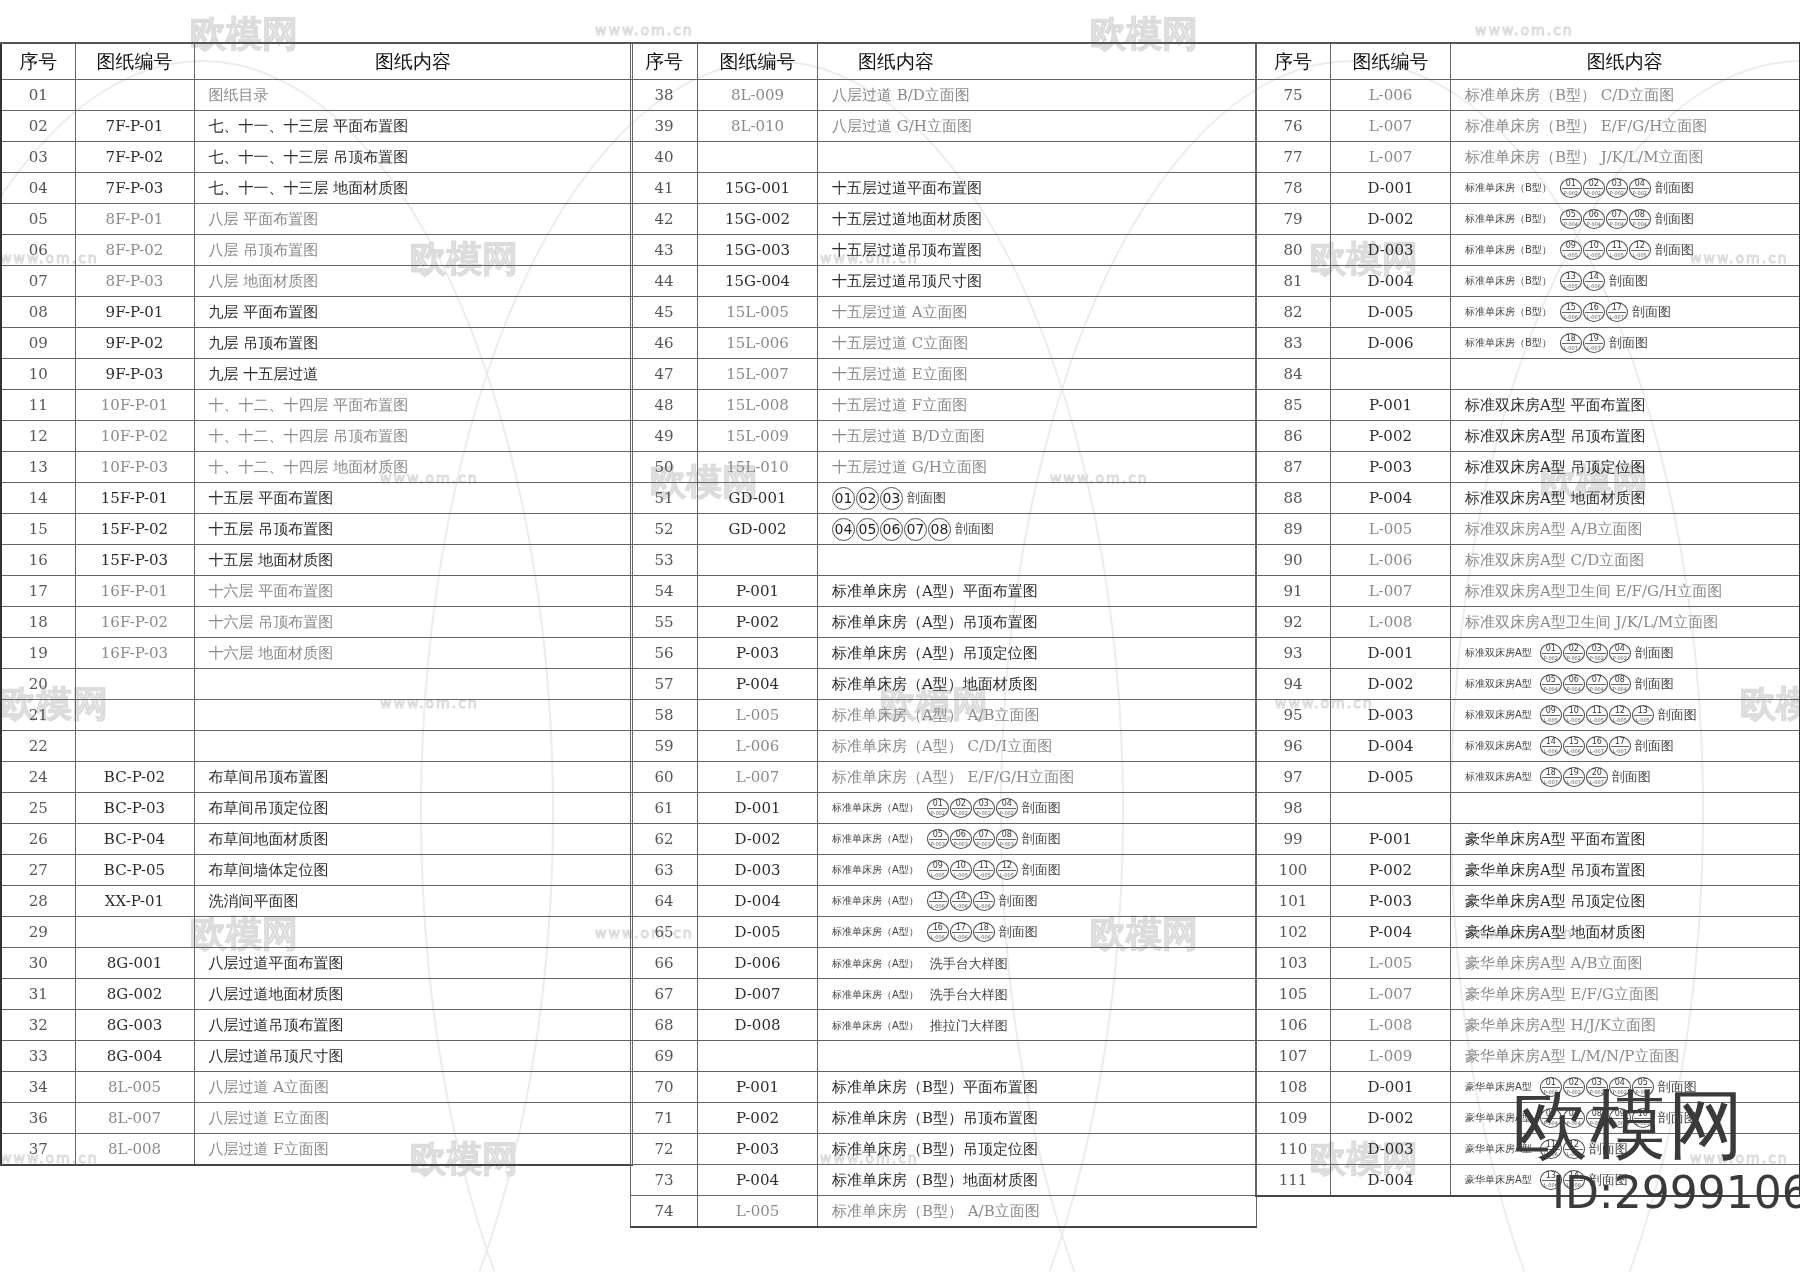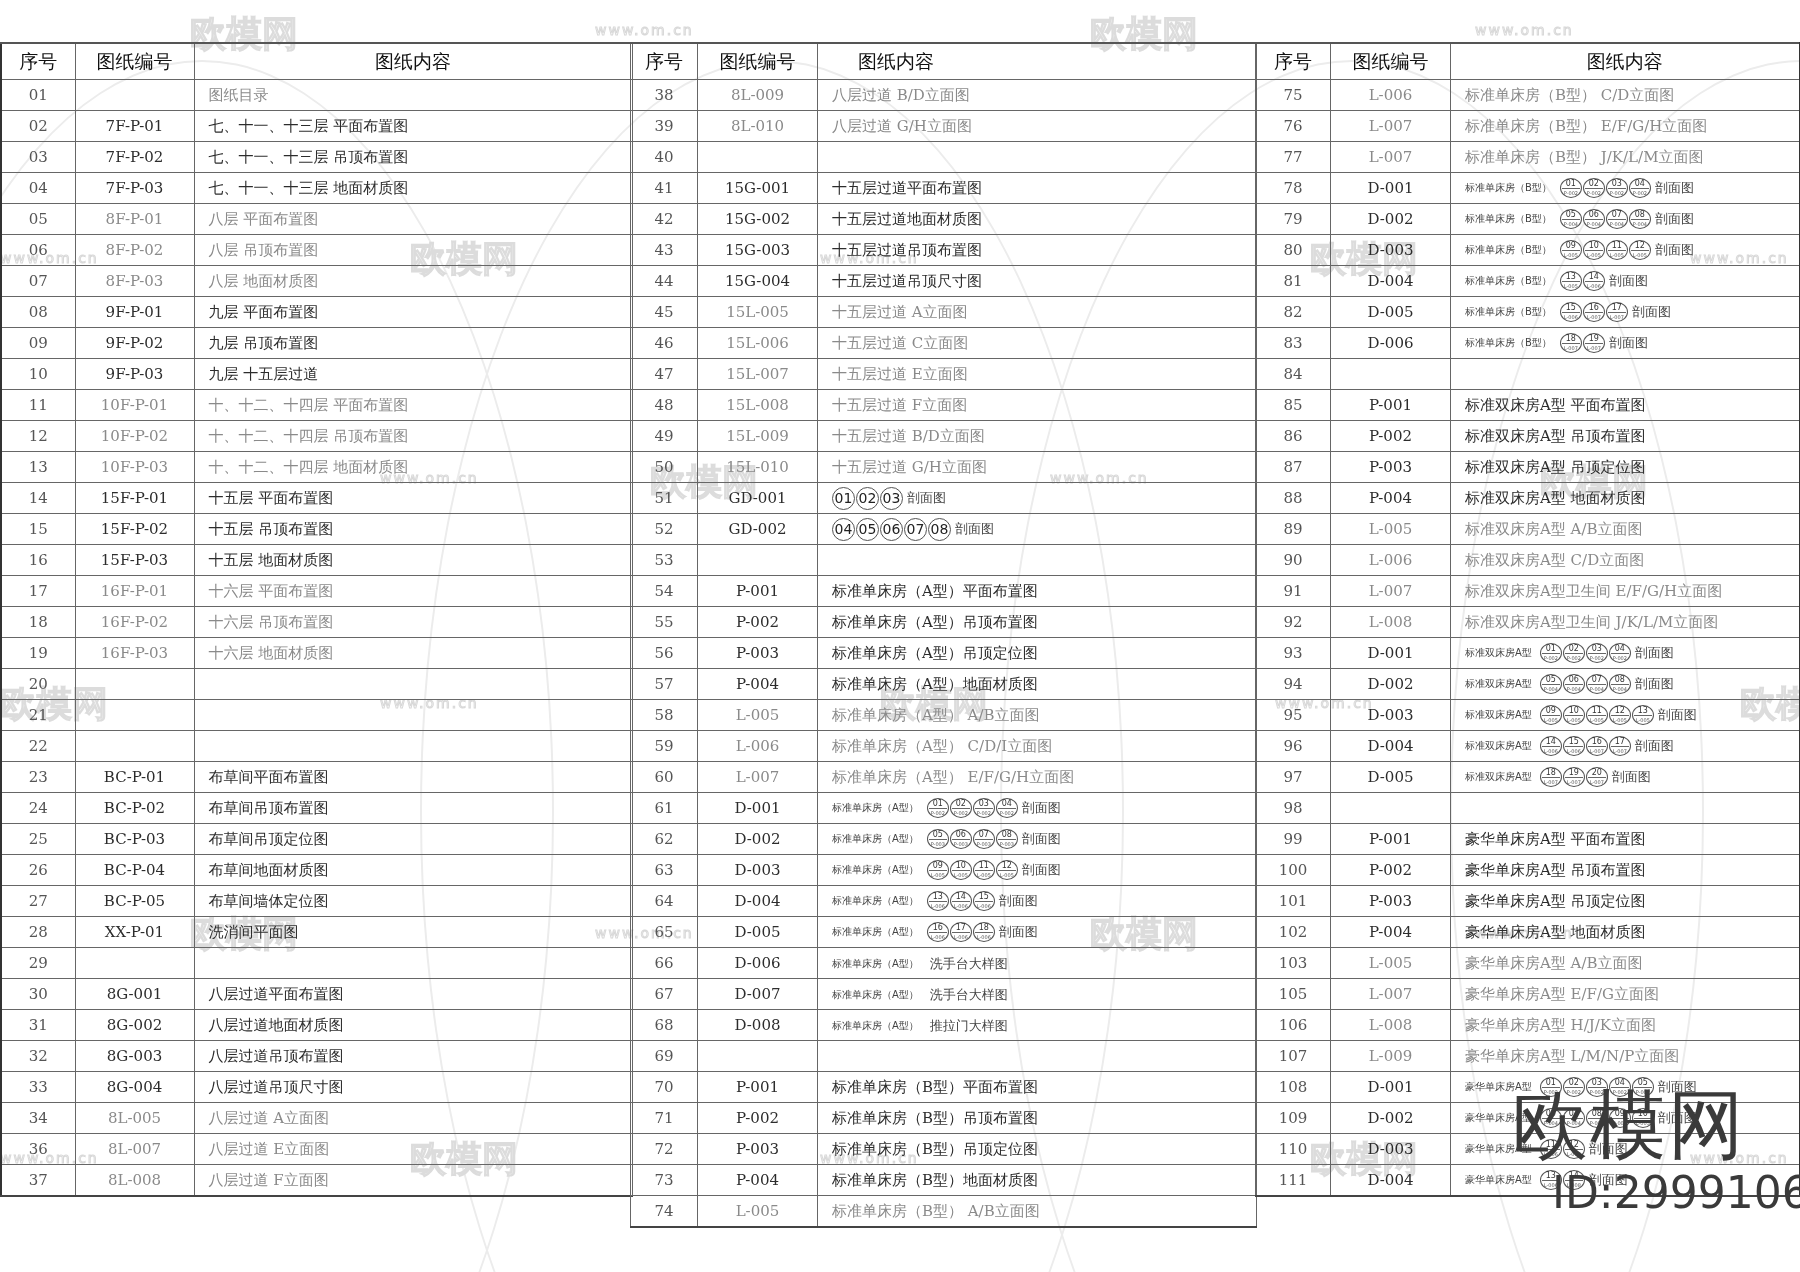--- a/index.html
+++ b/index.html
@@ -204,25 +204,20 @@
         <td class="num outer-l">21</td>
         <td class="code dark"></td>
         <td class="content dark"></td>
       </tr>
       <tr>
         <td class="num outer-l">22</td>
         <td class="code dark"></td>
         <td class="content dark"></td>
       </tr>
       <tr>
-        <td class="num outer-l">23</td>
-        <td class="code dark">BC-P-01</td>
-        <td class="content dark">布草间平面布置图</td>
-      </tr>
-      <tr>
         <td class="num outer-l">24</td>
         <td class="code dark">BC-P-02</td>
         <td class="content dark">布草间吊顶布置图</td>
       </tr>
       <tr>
         <td class="num outer-l">25</td>
         <td class="code dark">BC-P-03</td>
         <td class="content dark">布草间吊顶定位图</td>
       </tr>
       <tr>

